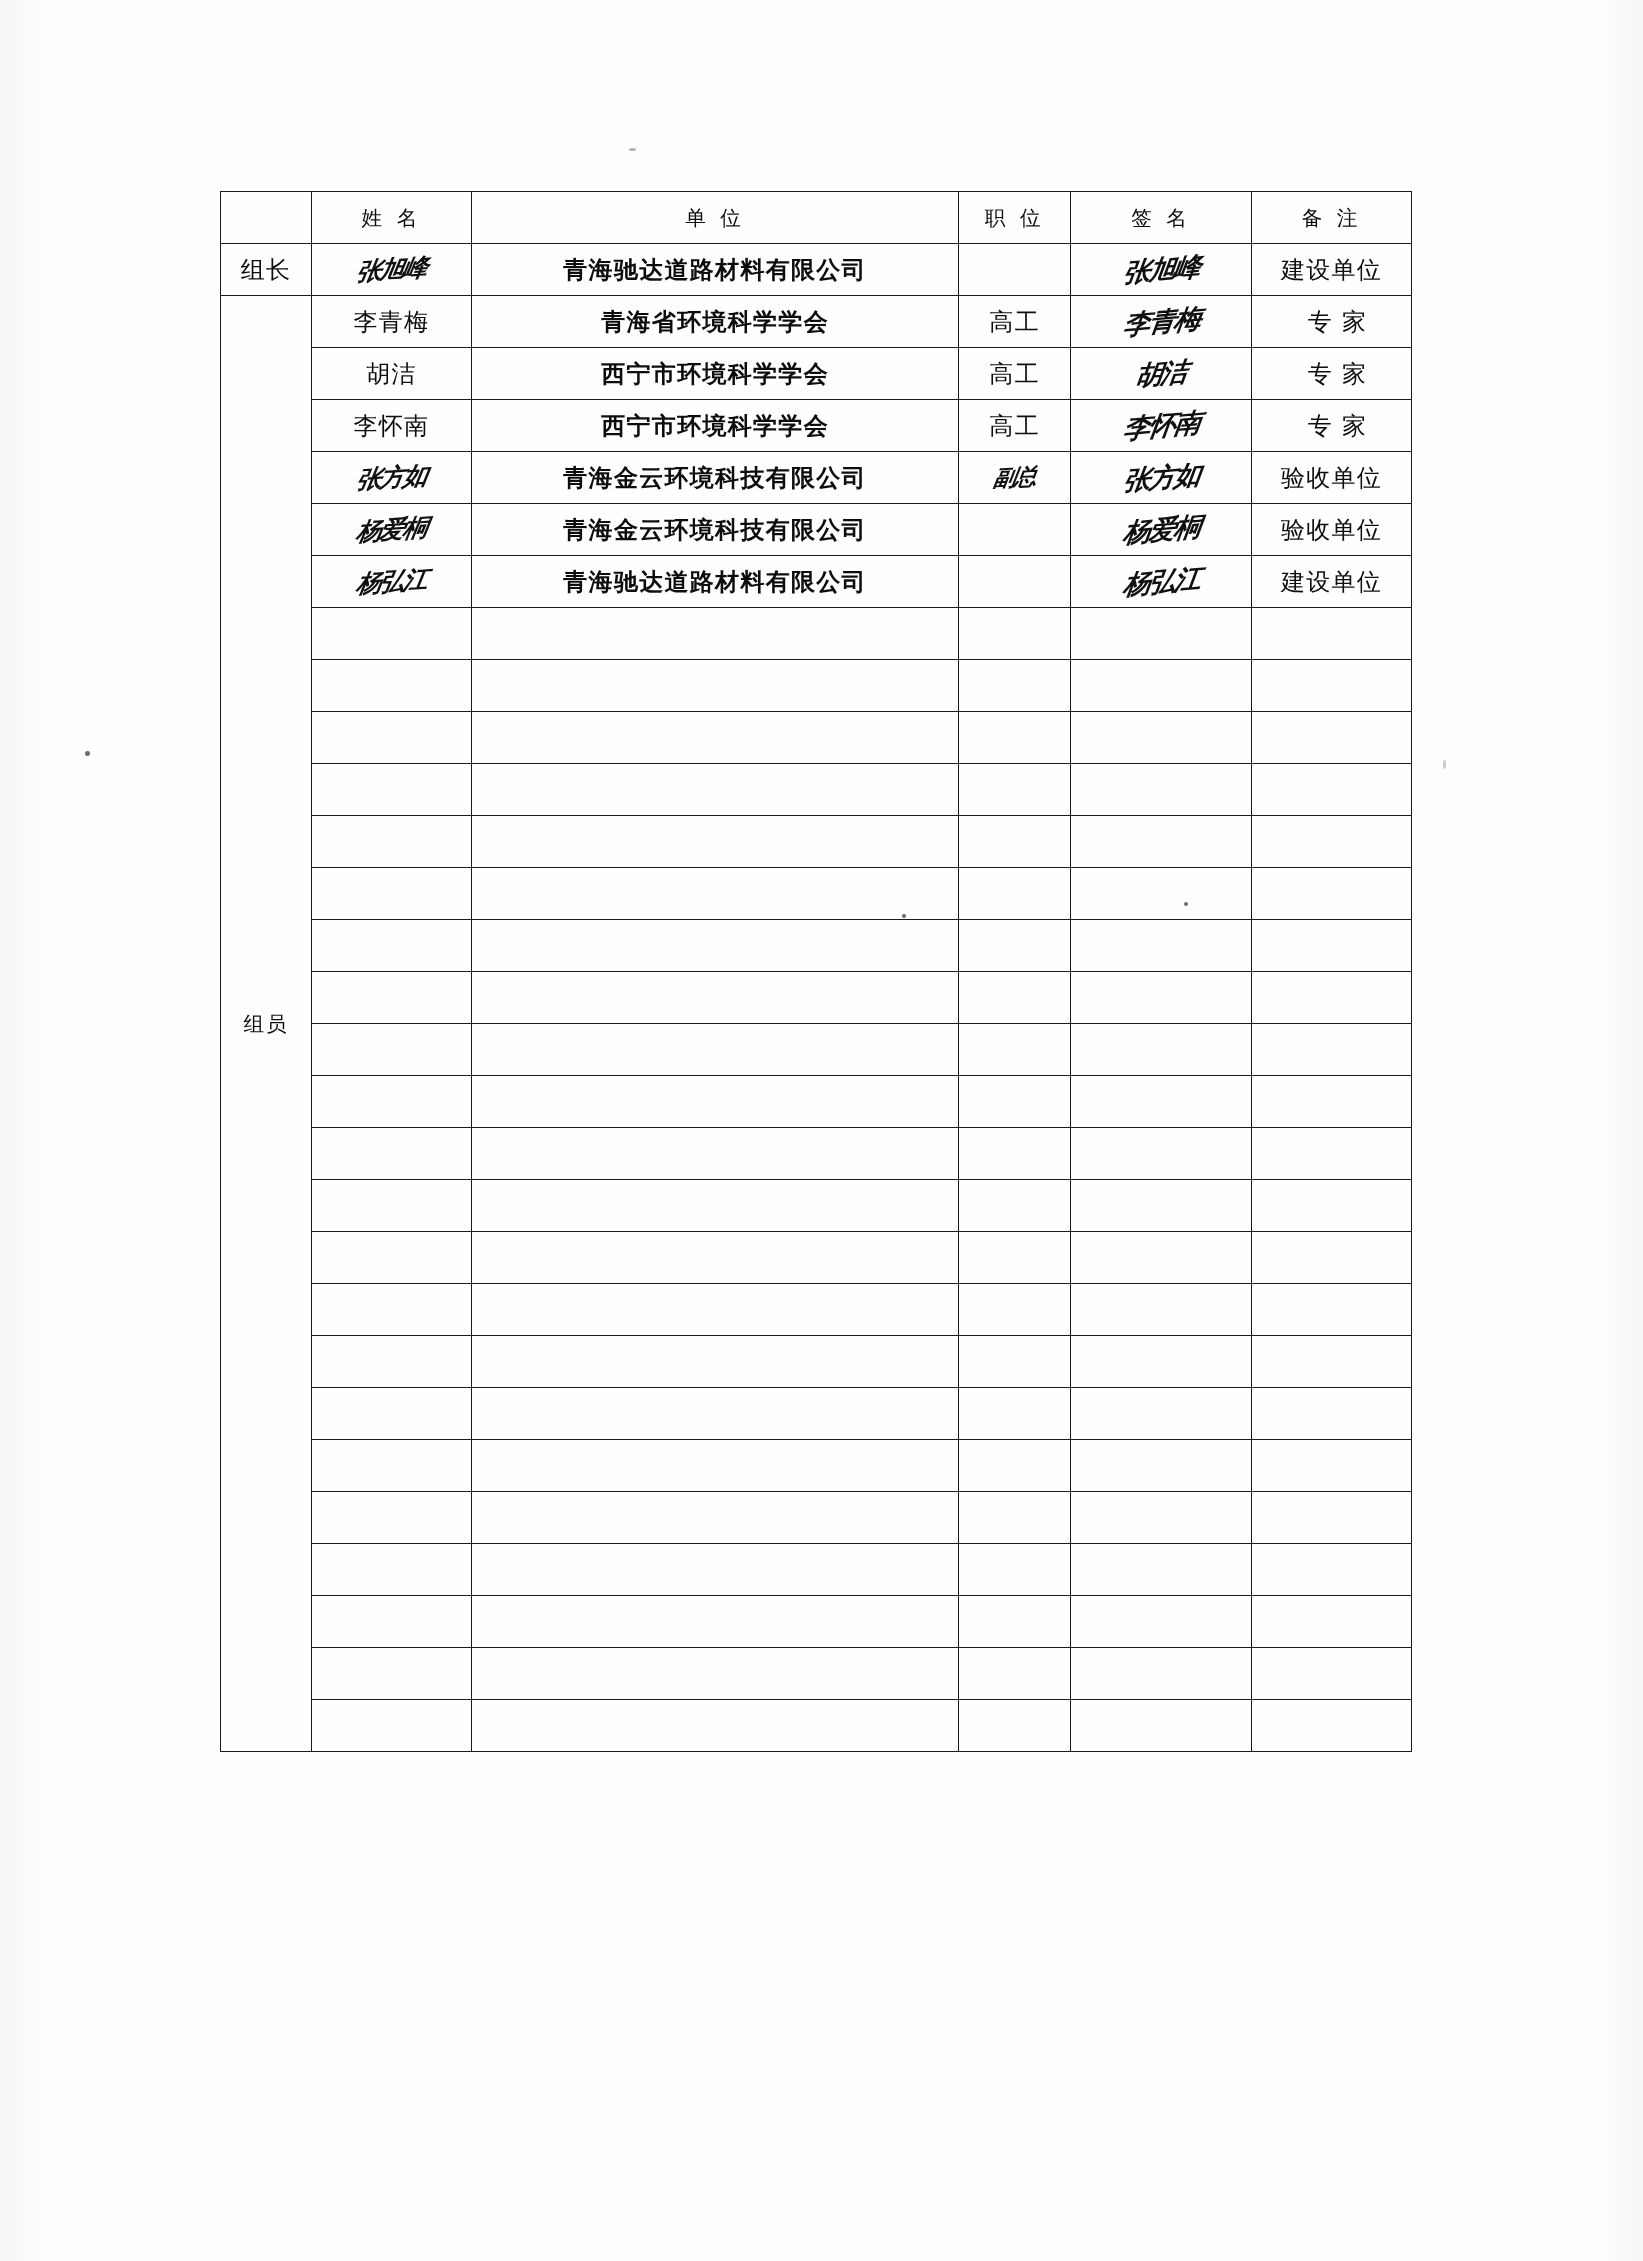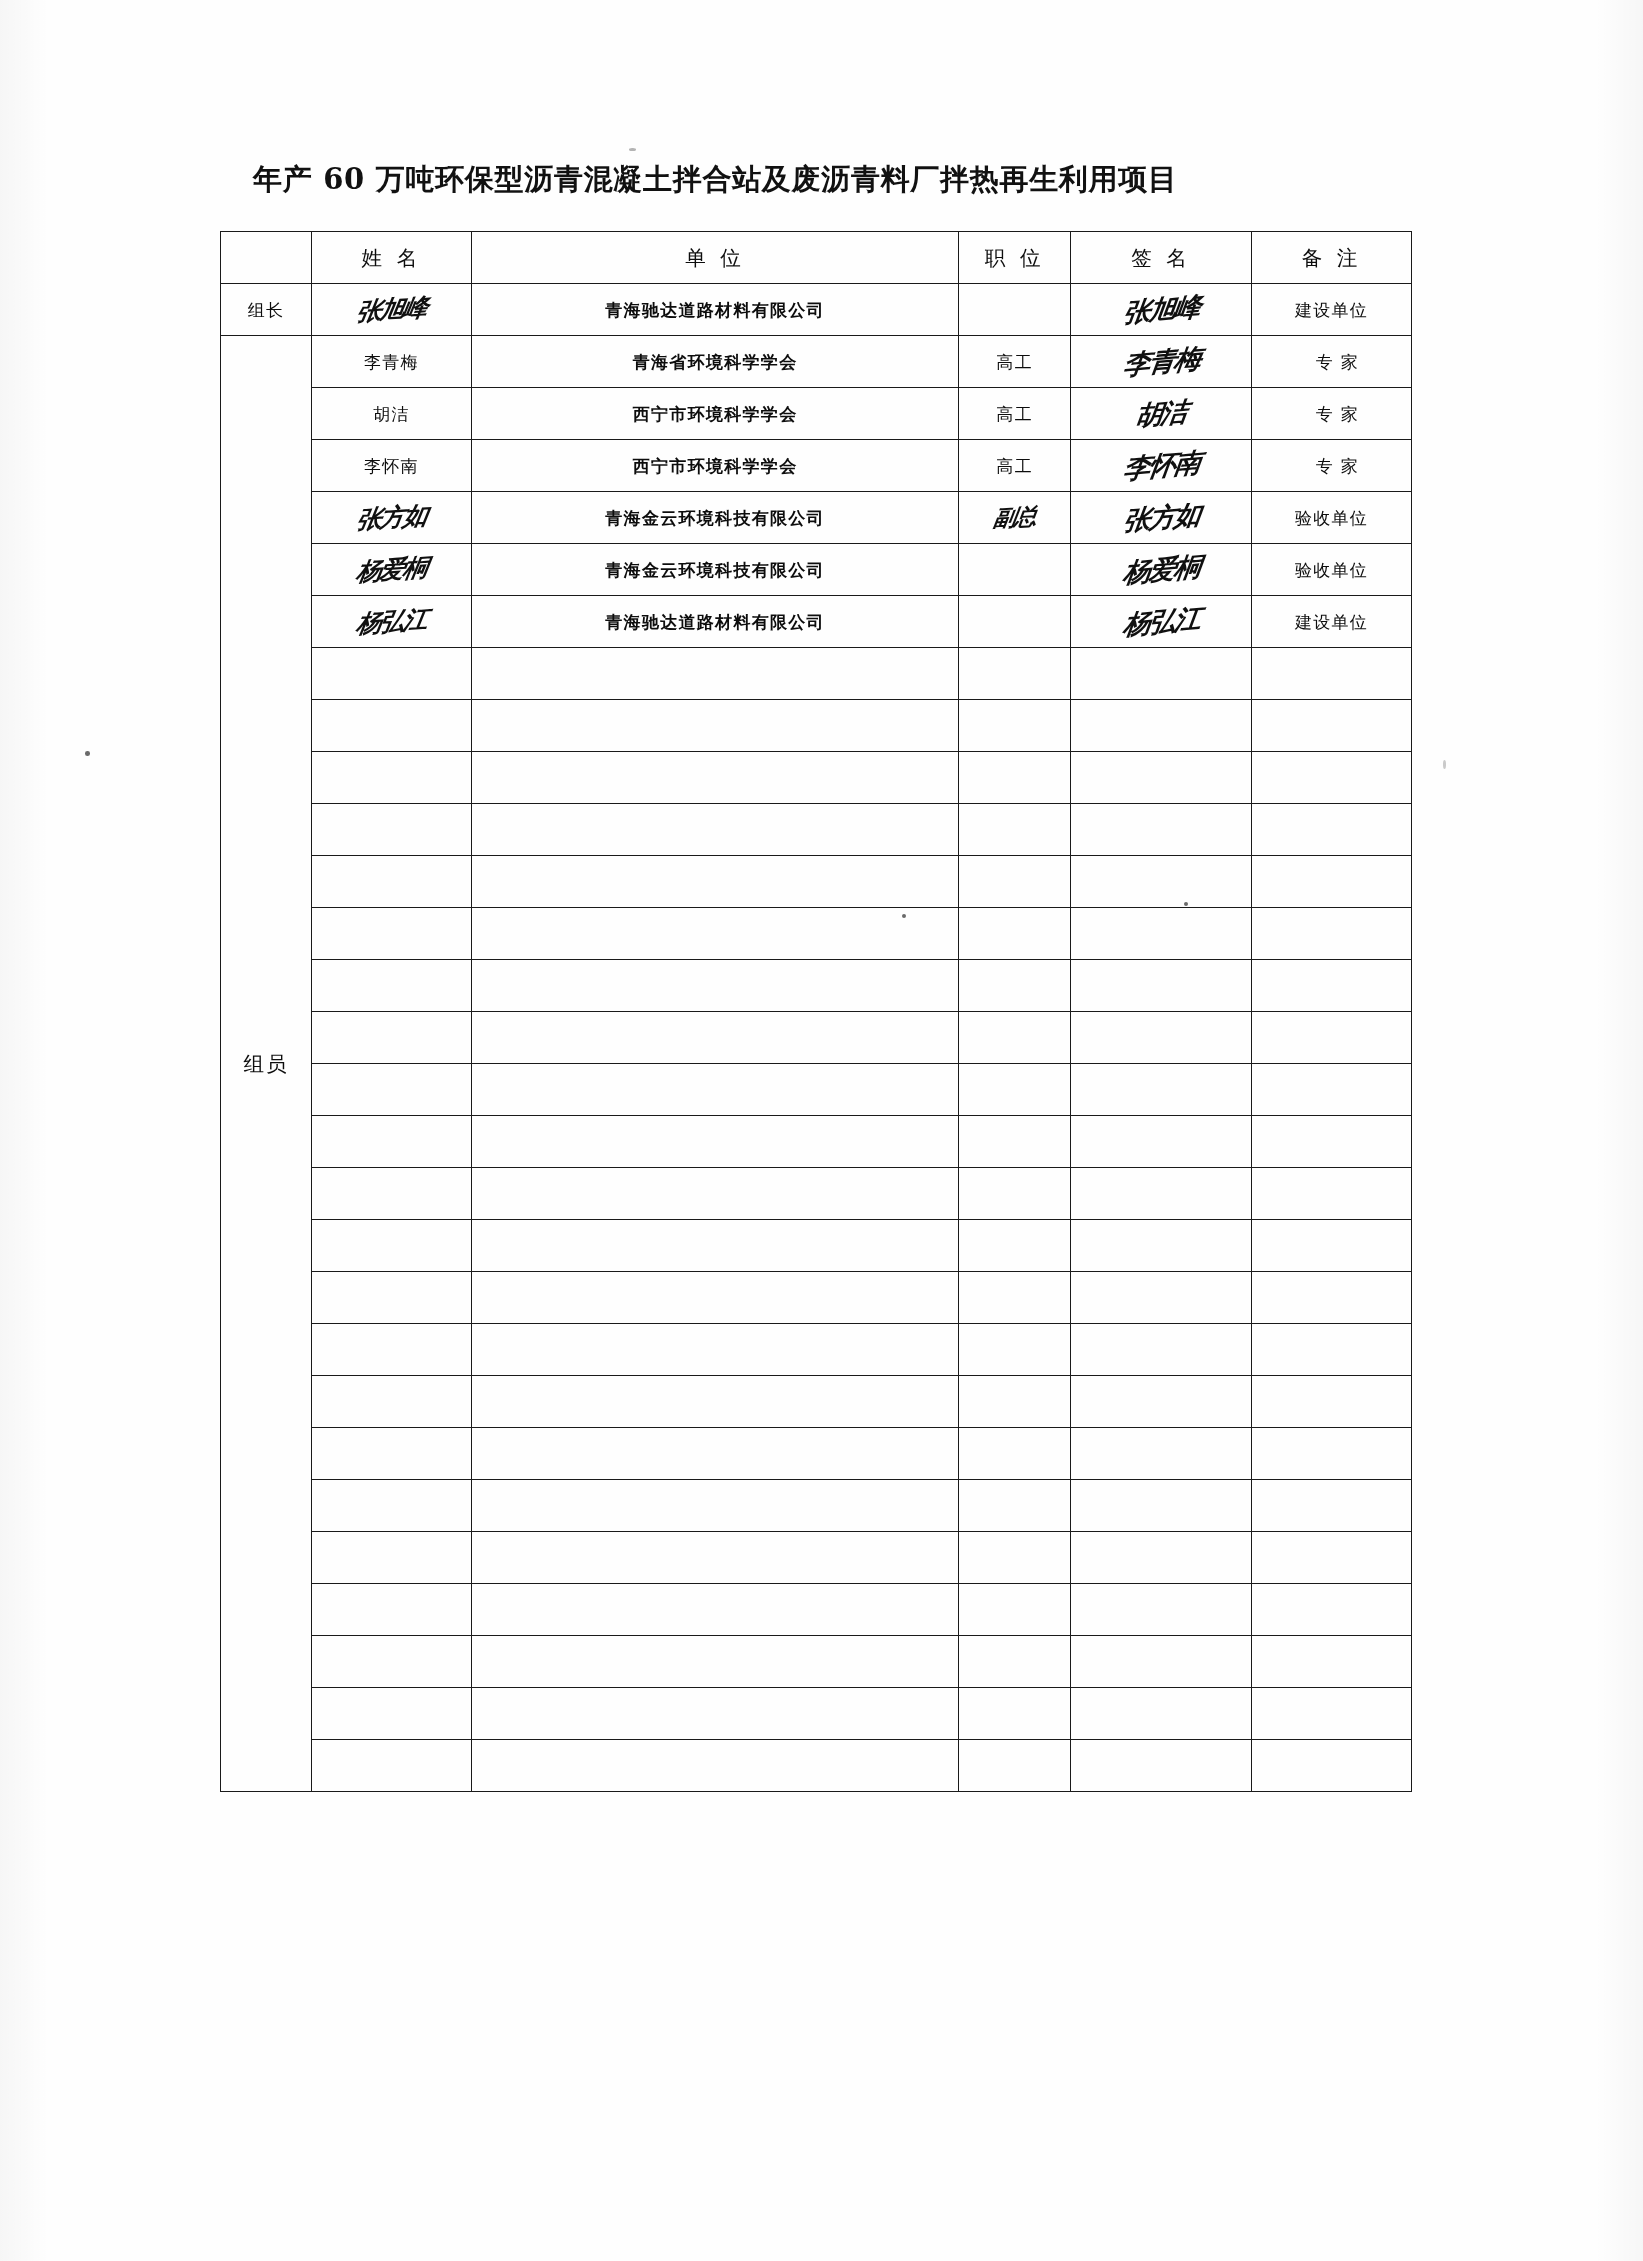--- a/index.html
+++ b/index.html
@@ -107,21 +107,21 @@
   .hand.big {
     font-size: 25px;
     transform: skewX(-13deg) rotate(-4deg);
   }
   .hand.sign {
     font-size: 27px;
     transform: skewX(-12deg) rotate(-5deg);
   }
   .print {
     font-family: "DejaVu Serif", "Liberation Serif", serif;
-    font-size: 17px;
+    font-size: 24px;
     letter-spacing: 1.3px;
   }
   .speck {
     position: absolute;
     background: #6a6a6a;
     border-radius: 50%;
   }
   .s1 { left: 85px; top: 751px; width: 4.7px; height: 4.7px; }
   .s2 { left: 902px; top: 914px; width: 4px; height: 4px; }
   .s3 { left: 1184px; top: 902px; width: 4px; height: 4px; }
@@ -134,21 +134,20 @@
 <div class="page">
 
   <div class="speck s1"></div>
   <div class="speck s2"></div>
   <div class="speck s3"></div>
   <div class="speck s4"></div>
   <div class="speck s5"></div>
 
   <div class="doc-body">
 
-    <div class="title-line title-1">年产 60 万吨环保型沥青混凝土拌合站及废沥青料厂拌热再生利用项目</div>
 
     <table class="roster">
       <colgroup>
         <col class="col-role">
         <col class="col-name">
         <col class="col-unit">
         <col class="col-post">
         <col class="col-sign">
         <col class="col-remark">
       </colgroup>

